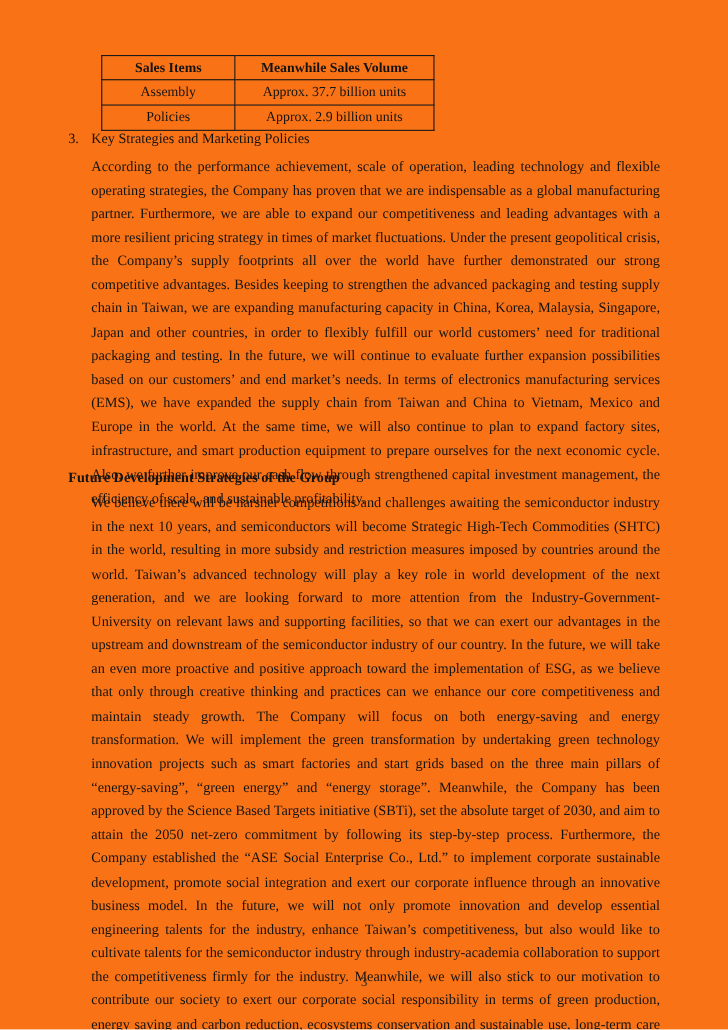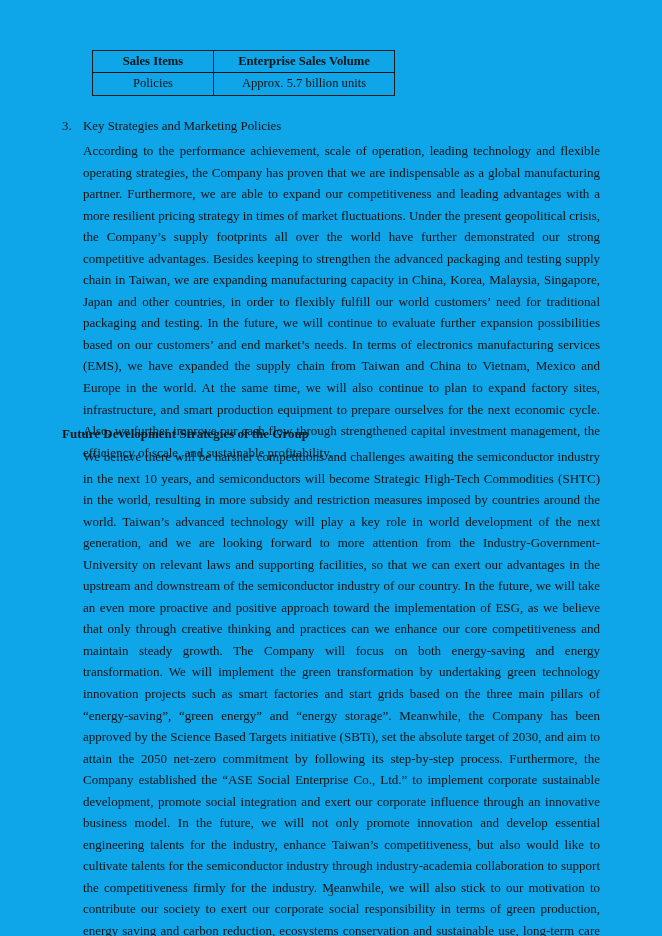--- a/index.html
+++ b/index.html
@@ -13,21 +13,21 @@
     height: 936px;
     position: relative;
     font-family: "Liberation Serif", "DejaVu Serif", serif;
     color: #131313;
     overflow: hidden;
   }
 
   .page {
     position: absolute;
     inset: 0;
-    background: #0ea5e9;
+    background: #f97316;
   }
 
   
   .table-wrap {
     position: absolute;
     left: 92px;
     top: 50px;
     width: 302px;
   }
   table.sales-table {
@@ -130,27 +130,31 @@
 
   <div class="table-wrap">
     <table class="sales-table">
       <colgroup>
           <col class="c1">
           <col class="c2">
         </colgroup>
       <thead>
         <tr class="header-row">
           <th>Sales Items</th>
-          <th>Enterprise Sales Volume</th>
+          <th>Meanwhile Sales Volume</th>
         </tr>
       </thead>
       <tbody>
         <tr class="body-row">
+          <td>Assembly</td>
+          <td>Approx. 37.7 billion units</td>
+        </tr>
+        <tr class="body-row">
           <td>Policies</td>
-          <td>Approx. 5.7 billion units</td>
+          <td>Approx. 2.9 billion units</td>
         </tr>
       </tbody>
     </table>
   </div>
 
   <div class="numbered-item">
     <div class="num-line">
       <span class="num">3.</span>
       <span class="num-title">Key Strategies and Marketing Policies</span>
     </div>

